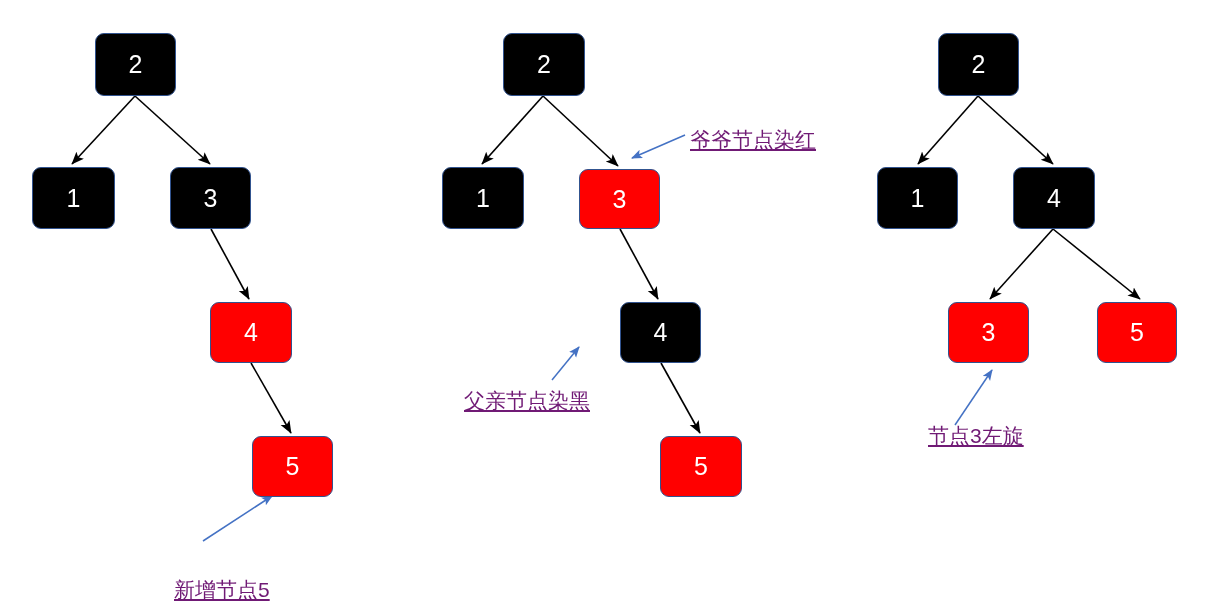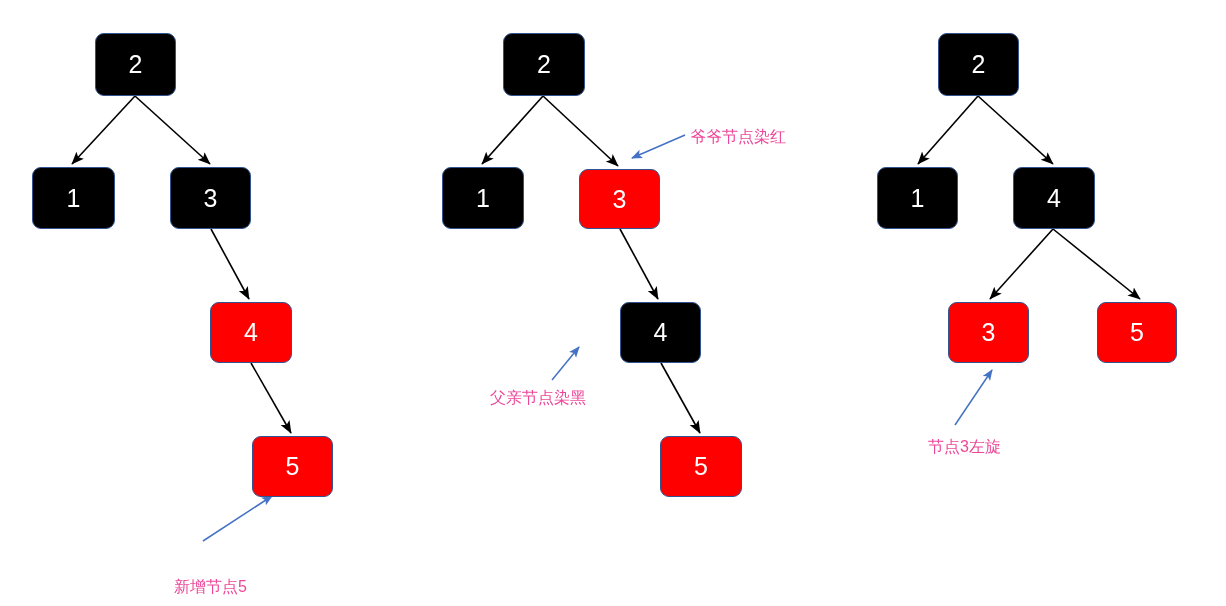--- a/index.html
+++ b/index.html
@@ -40,26 +40,27 @@
     user-select: none;
   }
   .node.black {
     background: #000000;
   }
   .node.red {
     background: #ff0000;
   }
   .caption {
     position: absolute;
-    font-size: 16px;
+    font-size: 21px;
     line-height: 1.1;
-    color: #ec4899;
+    color: #701a75;
     white-space: nowrap;
     font-family: "Liberation Sans", "DejaVu Sans", sans-serif;
     user-select: none;
+    text-decoration: underline;
   }
 </style>
 </head>
 <body>
 
 <div id="canvas">
 
   <svg class="edges" viewBox="0 0 1226 606" xmlns="http://www.w3.org/2000/svg">
     <defs>
       <marker id="arrow-black" markerWidth="9" markerHeight="9" refX="7.5" refY="3.2" orient="auto" markerUnits="strokeWidth">
@@ -104,17 +105,17 @@
       <div class="node red" style="left: 660px; top: 436px; width: 82px; height: 61px;">5</div>
       <div class="node black" style="left: 938px; top: 33px; width: 81px; height: 63px;">2</div>
       <div class="node black" style="left: 877px; top: 167px; width: 81px; height: 62px;">1</div>
       <div class="node black" style="left: 1013px; top: 167px; width: 82px; height: 62px;">4</div>
       <div class="node red" style="left: 948px; top: 302px; width: 81px; height: 61px;">3</div>
       <div class="node red" style="left: 1097px; top: 302px; width: 80px; height: 61px;">5</div>
     </div>
   <div id="caption-layer">
       <div class="caption" style="left: 174px; top: 578px;">新增节点5</div>
       <div class="caption" style="left: 690px; top: 128px;">爷爷节点染红</div>
-      <div class="caption" style="left: 490px; top: 389px; text-align: right;">父亲节点染黑</div>
-      <div class="caption" style="left: 928px; top: 438px; text-align: center;">节点3左旋</div>
+      <div class="caption" style="left: 464px; top: 389px; text-align: right;">父亲节点染黑</div>
+      <div class="caption" style="left: 928px; top: 424px; text-align: center;">节点3左旋</div>
     </div>
 
 </div>
 
 </body></html>

